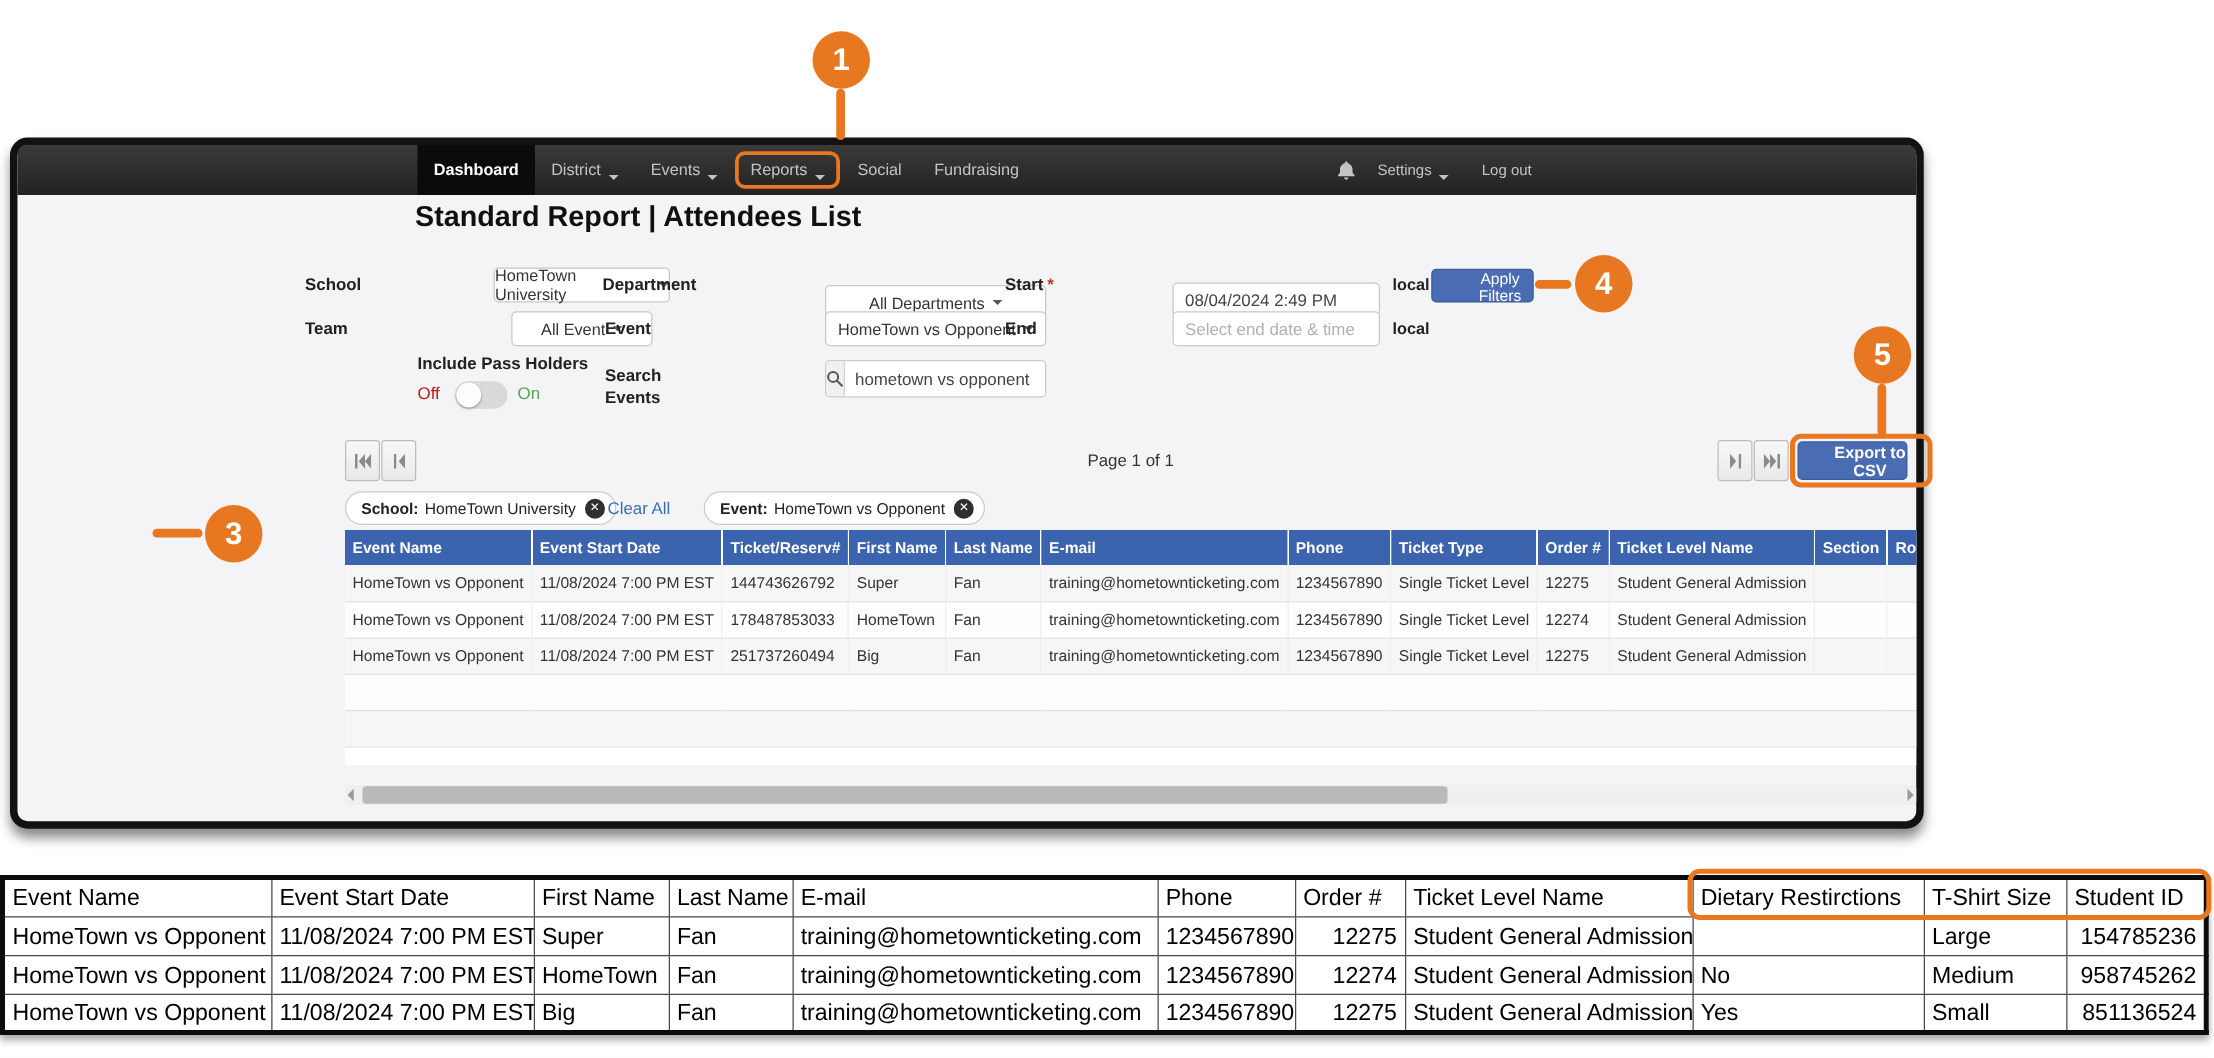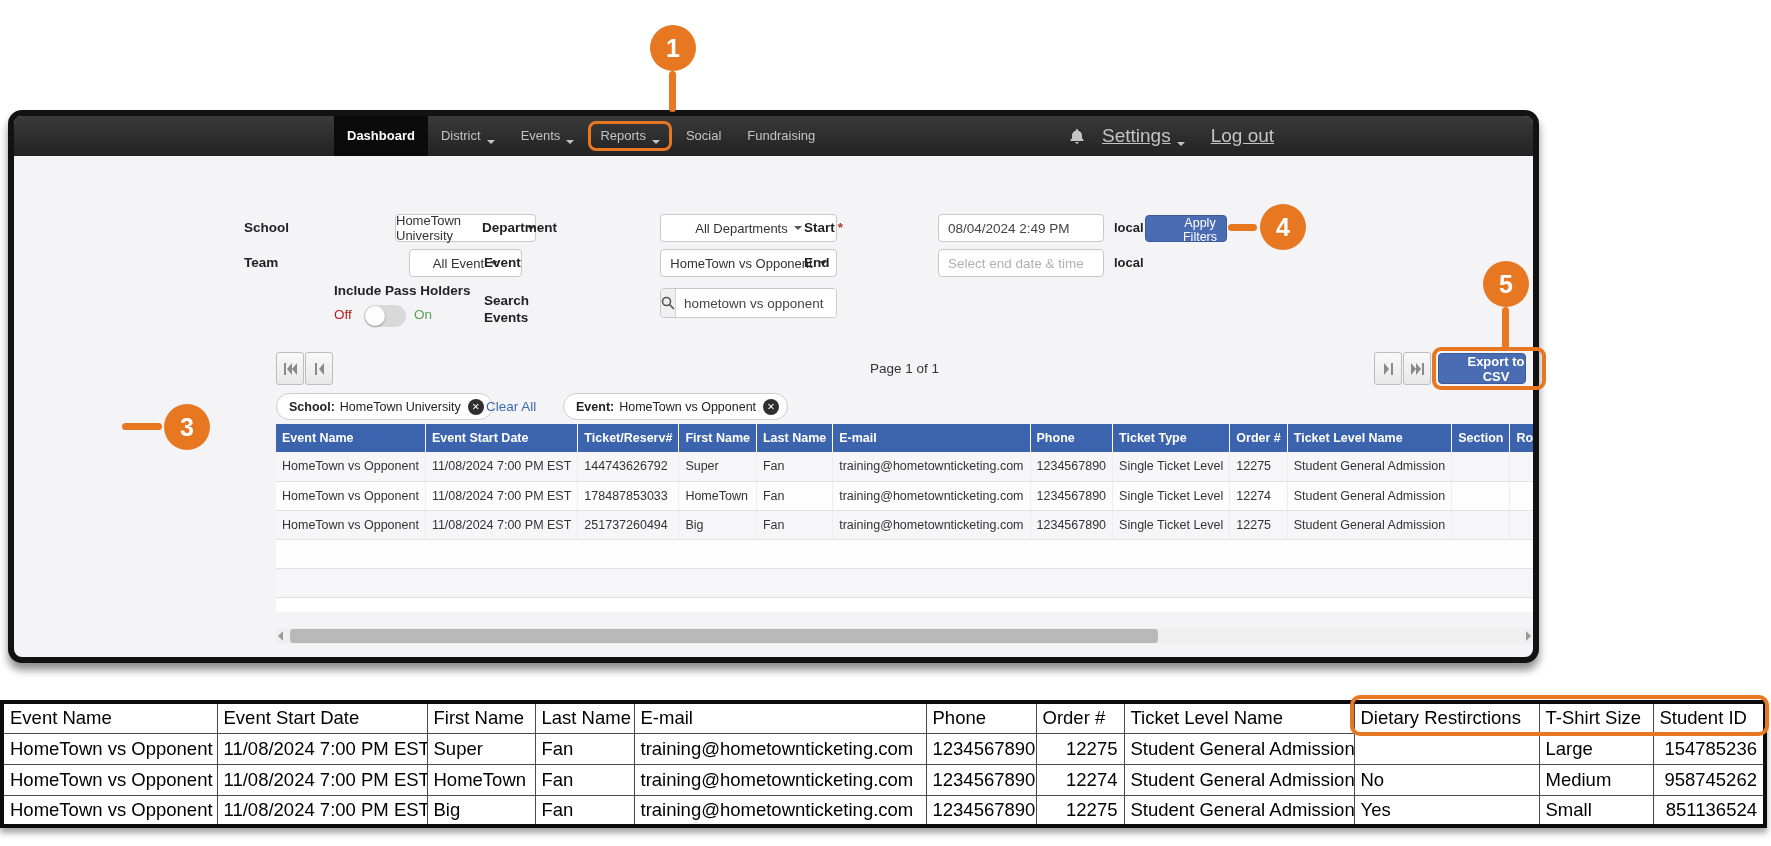--- a/index.html
+++ b/index.html
@@ -16,21 +16,21 @@
   .nav { position:absolute; left:0; top:0; width:1519px; height:40px;
     background:linear-gradient(#3a3a3a,#222); border-radius:7px 7px 0 0; }
   .nav-menu { position:absolute; left:320px; top:0; height:40px; display:flex; }
   .nav-item { position:relative; color:#c3c3c3; font-size:13px; line-height:40px;
     padding:0 13px; white-space:nowrap; cursor:default; }
   .nav-item.active { background:#0b0b0b; color:#fff; font-weight:bold; }
   .caret { display:inline-block; width:0; height:0; border:4px solid transparent;
     border-top:4px solid currentColor; margin-left:6px; position:relative; top:8px; }
   .dd .caret { top:2px; border-top-color:#555; }
   .nav-right { position:absolute; left:1056px; top:0; height:40px; display:flex;
-    align-items:center; gap:10px; color:#c3c3c3; font-size:19px;text-decoration:underline; }
+    align-items:center; gap:10px; color:#c3c3c3; font-size:12px; }
   .nav-right .sp { padding:0 8px; }
   .reports-outline { position:absolute; left:1px; right:1px; top:5px; bottom:5px;
     border:3px solid #E87722; border-radius:8px; pointer-events:none; }
 
   
   .page-title { position:absolute; left:318px; top:44px; font-size:23px; font-weight:bold; color:#101010; }
 
   
   .flabel { position:absolute; font-size:13.5px; font-weight:bold; color:#222; text-align:left; }
   .req { color:#b03a2e; margin-left:3px; }
@@ -147,35 +147,36 @@
           <svg width="14" height="15" viewBox="0 0 14 15" fill="#c4c4c4">
               <path d="M7 0c.6 0 1 .4 1 1v.6c2.3.5 4 2.5 4 4.9V9l1.6 2.2c.3.4 0 .8-.4.8H.8c-.4 0-.7-.4-.4-.8L2 9V6.5C2 4.1 3.7 2.1 6 1.6V1c0-.6.4-1 1-1z"></path>
               <path d="M5.3 13h3.4a1.7 1.7 0 0 1-3.4 0z"></path>
             </svg>
         </span>
         <span class="sp"><span>Settings</span><span class="caret"></span></span>
         <span class="sp">Log out</span>
       </div>
     </div>
 
+    <div class="page-title">Standard Report | Attendees List</div>
 
     <div class="flabel" style="left:230px;top:104px;width:138px;">School</div>
     <div class="dd" style="left:381px;top:98px;width:141px;">
         <span>HomeTown University</span>
         <span class="caret"></span>
       </div>
 
     <div class="flabel" style="left:468px;top:104px;width:164px;">Department</div>
-    <div class="dd" style="left:646px;top:98px;width:177px;">
+    <div class="dd" style="left:646px;top:112px;width:177px;">
         <span>All Departments</span>
         <span class="caret"></span>
       </div>
 
     <div class="flabel" style="left:790px;top:104px;width:121px;"><span>Start</span><span class="req">*</span></div>
-    <input class="txt" style="left: 924px; top: 98px; width: 166px;" value="08/04/2024 2:49 PM">
+    <input class="txt" style="left: 924px; top: 110px; width: 166px;" value="08/04/2024 2:49 PM">
     <div class="local" style="left:1100px;top:104px;">local</div>
     <button class="btn-blue btn-apply">Apply Filters</button>
 
     <div class="flabel" style="left:230px;top:139px;width:138px;">Team</div>
     <div class="dd" style="left:395px;top:133px;width:113px;">
         <span>All Event</span>
         <span class="caret"></span>
       </div>
 
     <div class="flabel" style="left:470px;top:139px;width:164px;">Event</div>

